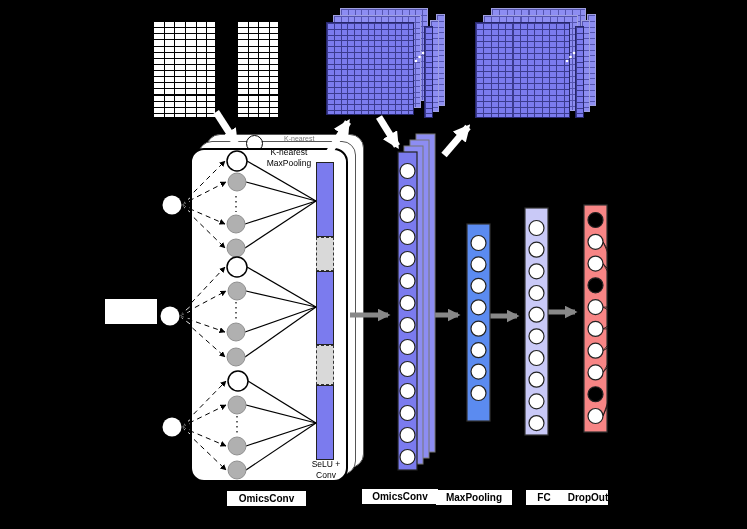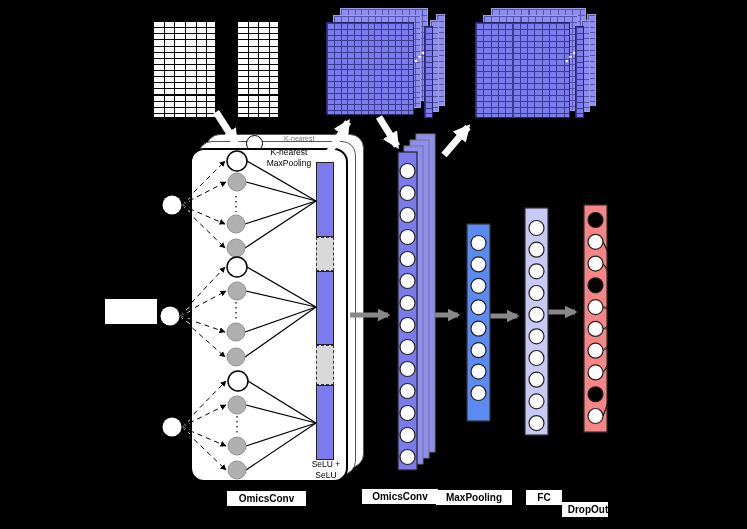--- a/index.html
+++ b/index.html
@@ -75,21 +75,21 @@
   <div class="barseg barblue" style="top:271px;height:74px;"></div>
   <div class="barseg bargray" style="top:345px;height:40px;"></div>
   <div class="barseg barblue" style="top:385px;height:75px;"></div>
 
   <div class="ptext" style="left:250px;top:147px;width:78px;">
     <div>K-nearest</div>
     <div>MaxPooling</div>
   </div>
   <div class="ptext" style="left:298px;top:459px;width:56px;">
     <div>SeLU +</div>
-    <div>SeLU</div>
+    <div>Conv</div>
   </div>
 
   <div class="whitebox" style="left:105px;top:299px;width:52px;height:25px;"></div>
   <div class="whitebox" style="left:638px;top:496px;width:25px;height:16px;"></div>
 
   <svg id="svg-over" class="layer" width="747" height="529">
       <defs>
         <marker id="mw" markerWidth="2.4" markerHeight="2.4" refX="1.9" refY="1.2" orient="auto" markerUnits="strokeWidth">
           <path d="M0,0 L2.4,1.2 L0,2.4 z" fill="#ffffff"></path>
         </marker>
@@ -263,14 +263,14 @@
       <circle cx="595.5" cy="394.24" r="7.5" fill="#000" stroke="#222" stroke-width="1.2"></circle>
       <circle cx="595.5" cy="416.02" r="7.5" fill="#fff" stroke="#222" stroke-width="1.2"></circle>
       <circle cx="647.5" cy="307" r="7.5" fill="#fff" stroke="#222" stroke-width="1.2"></circle>
       <circle cx="647.5" cy="329" r="7.5" fill="#fff" stroke="#222" stroke-width="1.2"></circle>
     </svg>
 
   <div class="lbl" style="left:227px;top:491px;width:79px;">OmicsConv</div>
   <div class="lbl" style="left:362px;top:489px;width:76px;">OmicsConv</div>
   <div class="lbl" style="left:436px;top:490px;width:76px;">MaxPooling</div>
   <div class="lbl" style="left:526px;top:490px;width:36px;">FC</div>
-  <div class="lbl" style="left:562px;top:502px;width:52px;">DropOut</div>
+  <div class="lbl" style="left:562px;top:490px;width:52px;">DropOut</div>
 </div>
 
 </body></html>

